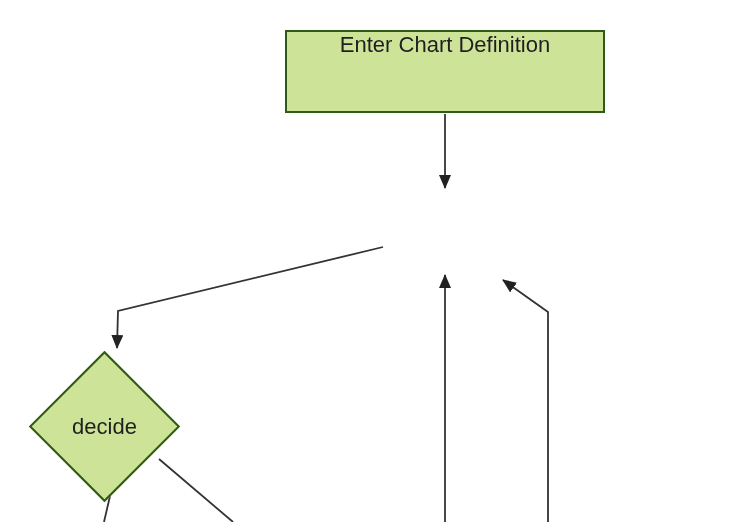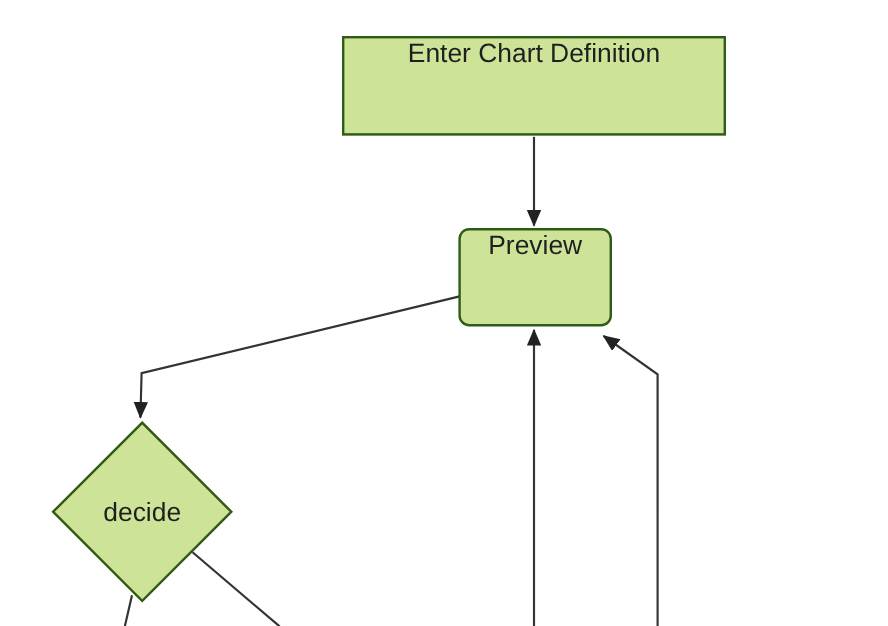--- a/index.html
+++ b/index.html
@@ -40,21 +40,21 @@
     left: 285px; top: 30px;
     width: 320px; height: 83px;
   }
   .node-preview {
     left: 382px; top: 190px;
     width: 128px; height: 82px;
     border-radius: 9px;
   }
   .diamond-wrap {
     position: absolute;
-    left: 65px; top: 373px;
+    left: 51px; top: 373px;
     width: 107px; height: 107px;
   }
   .diamond-shape {
     position: absolute;
     left: 0; top: 0; right: 0; bottom: 0;
     box-sizing: border-box;
     transform: rotate(45deg);
     background: var(--node-fill, #cde498);
     border: 2px solid var(--node-border, #2f5a17);
   }
@@ -84,22 +84,19 @@
     <path class="edge" d="M445,522 L445,275" marker-end="url(#arrowhead)"></path>
     <path class="edge" d="M548,522 L548,312 L503,280" marker-end="url(#arrowhead)"></path>
     <path class="edge" d="M110,496 L104,522"></path>
     <path class="edge" d="M159,459 L233,522"></path>
   </svg>
 
   <div class="node node-enter">
     <span>Enter Chart Definition</span>
   </div>
 
-  <div class="node node-preview">
-    <span>Preview</span>
-  </div>
 
   <div class="diamond-wrap">
     <div class="diamond-shape"></div>
     <div class="diamond-label">decide</div>
   </div>
 
 </div>
 
 </body></html>

